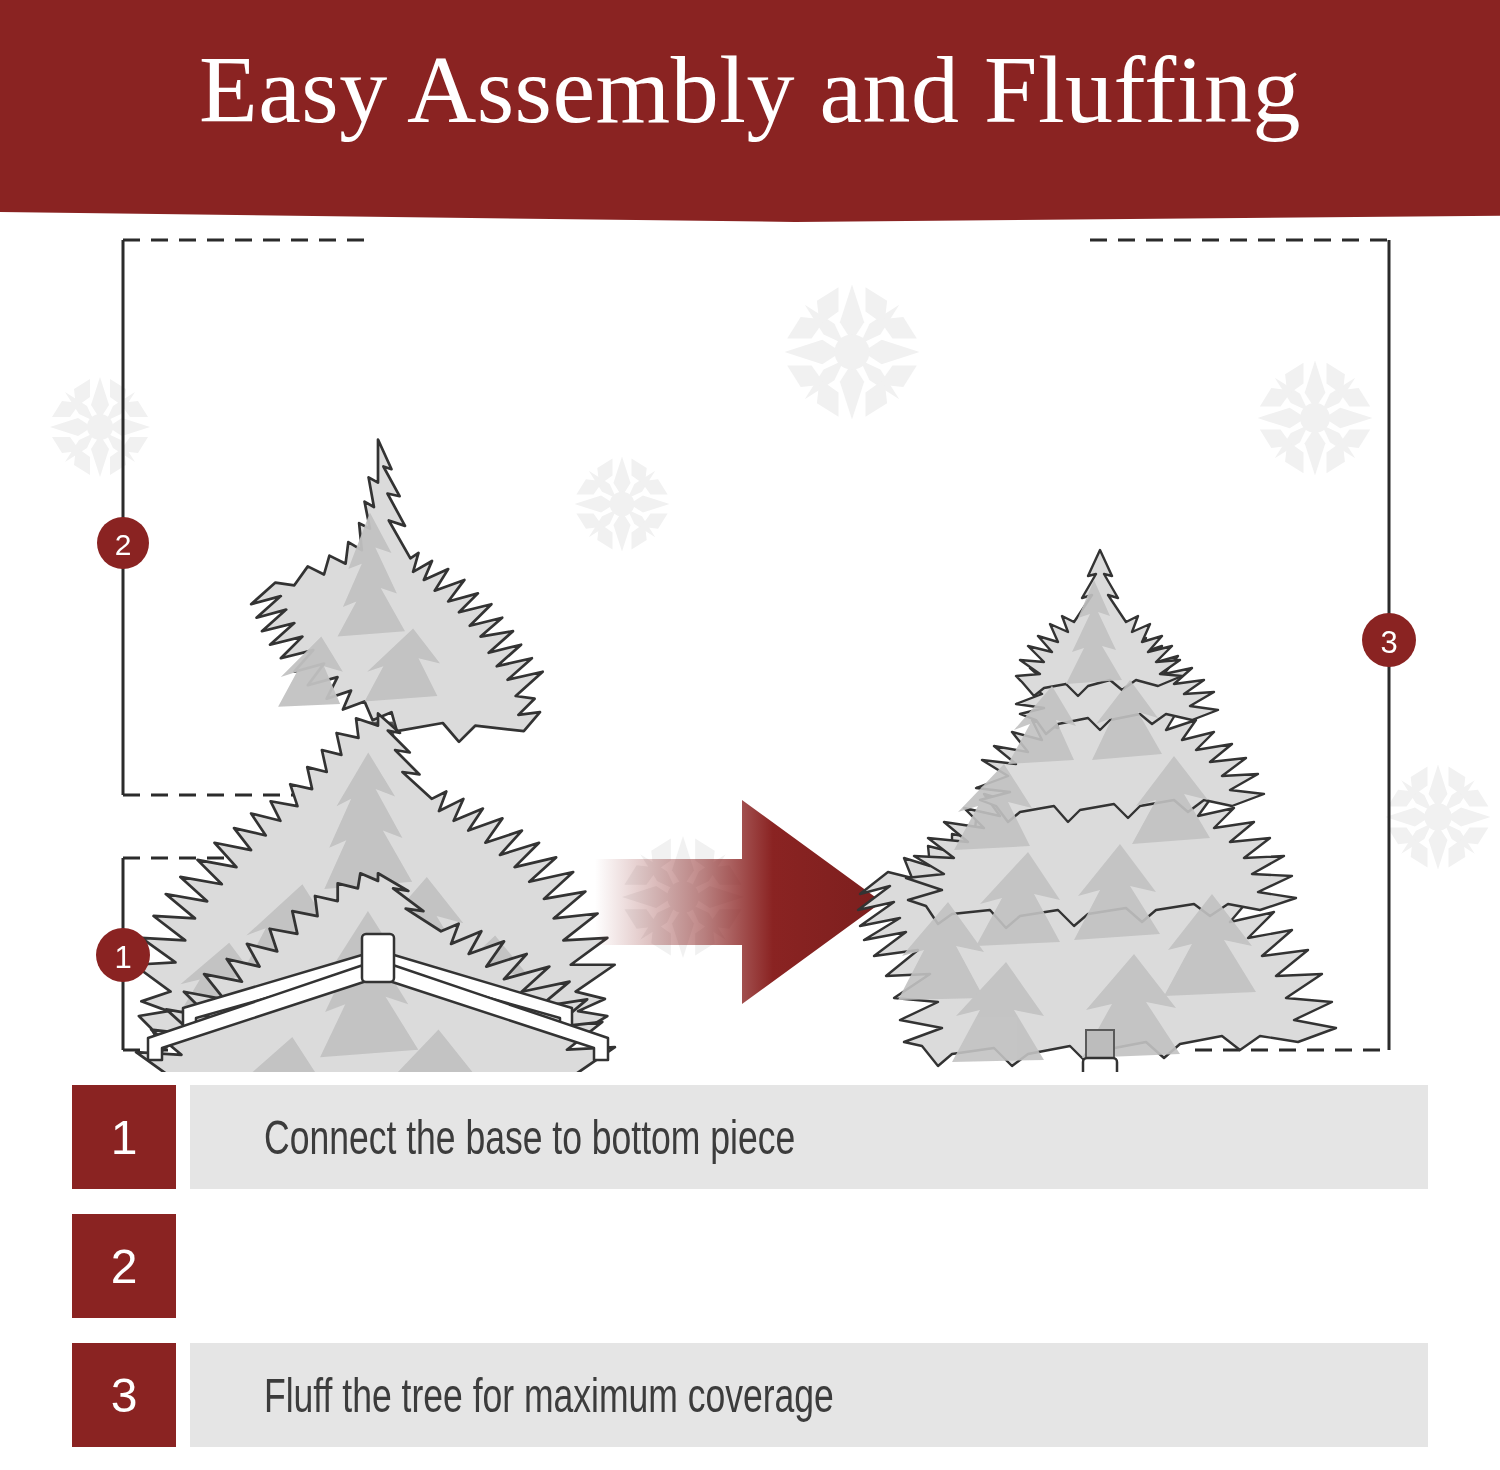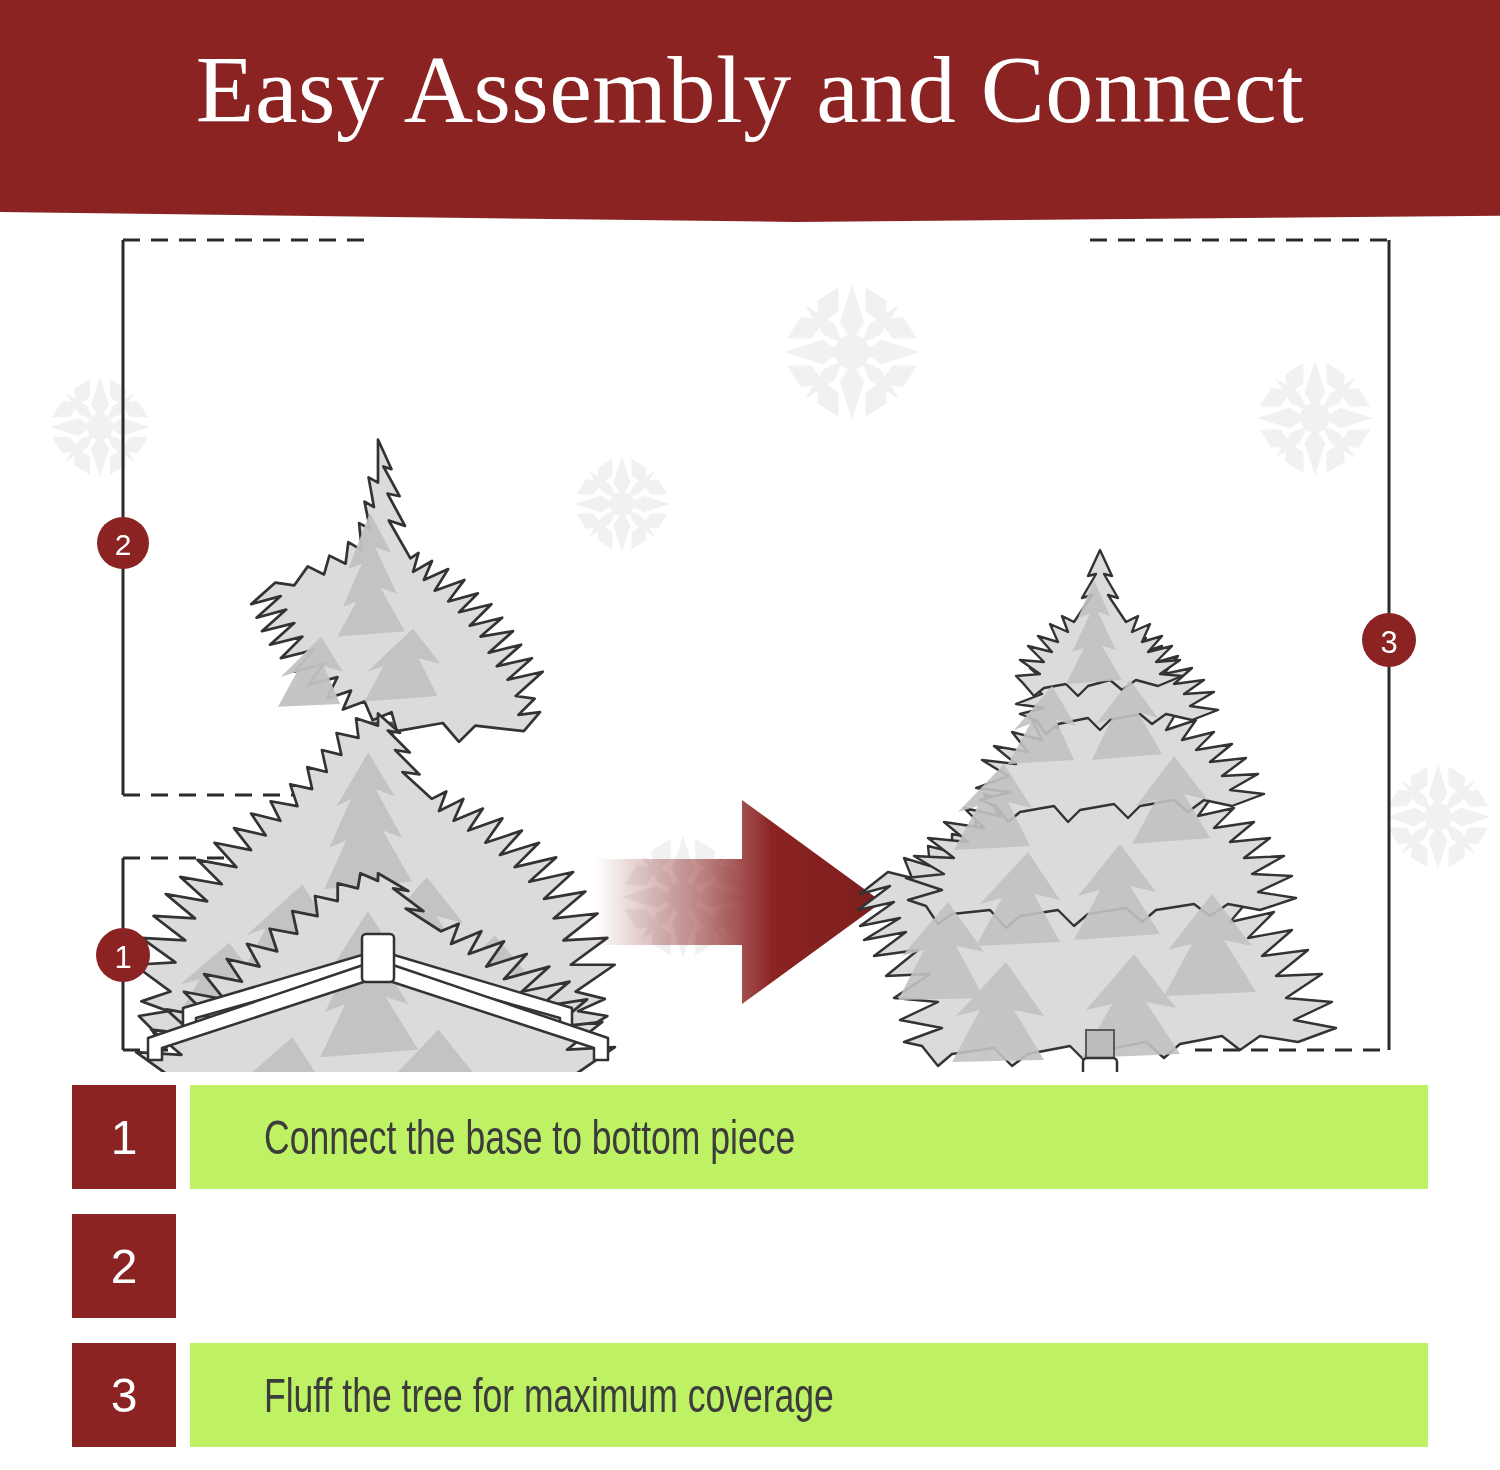--- a/index.html
+++ b/index.html
@@ -71,41 +71,41 @@
     justify-content: center;
     font-family: "Liberation Sans", sans-serif;
     font-size: 48px;
     font-weight: 400;
     flex: 0 0 104px;
   }
   .step-text-outer {
     flex: 1 1 auto;
     margin-right: 72px;
     margin-left: 14px;
-    background: #bef264;
+    background: #e5e5e5;
     overflow: hidden;
     display: flex;
     align-items: center;
   }
   .step-text {
     display: block;
     padding-left: 100px;
     color: #3C3C3C;
     font-size: 48px;
     font-weight: 300;
     white-space: nowrap;
     transform: scaleX(0.74);
     transform-origin: left center;
   }
 </style>
 </head>
 <body>
 
 <div id="header-banner">
-  <div id="header-title">Easy Assembly and Connect</div>
+  <div id="header-title">Easy Assembly and Fluffing</div>
 </div>
 
 <div id="diagram">
 <svg id="diagram-svg" width="1500" height="850" viewBox="0 0 1500 850" xmlns="http://www.w3.org/2000/svg">
   <defs>
     <linearGradient id="arrowGrad" x1="0" y1="0" x2="1" y2="0">
       <stop offset="0%" stop-color="#8A2322" stop-opacity="0"></stop>
       <stop offset="38%" stop-color="#8A2322" stop-opacity="0.55"></stop>
       <stop offset="62%" stop-color="#8A2322" stop-opacity="1"></stop>
       <stop offset="100%" stop-color="#7C1F1E" stop-opacity="1"></stop>

